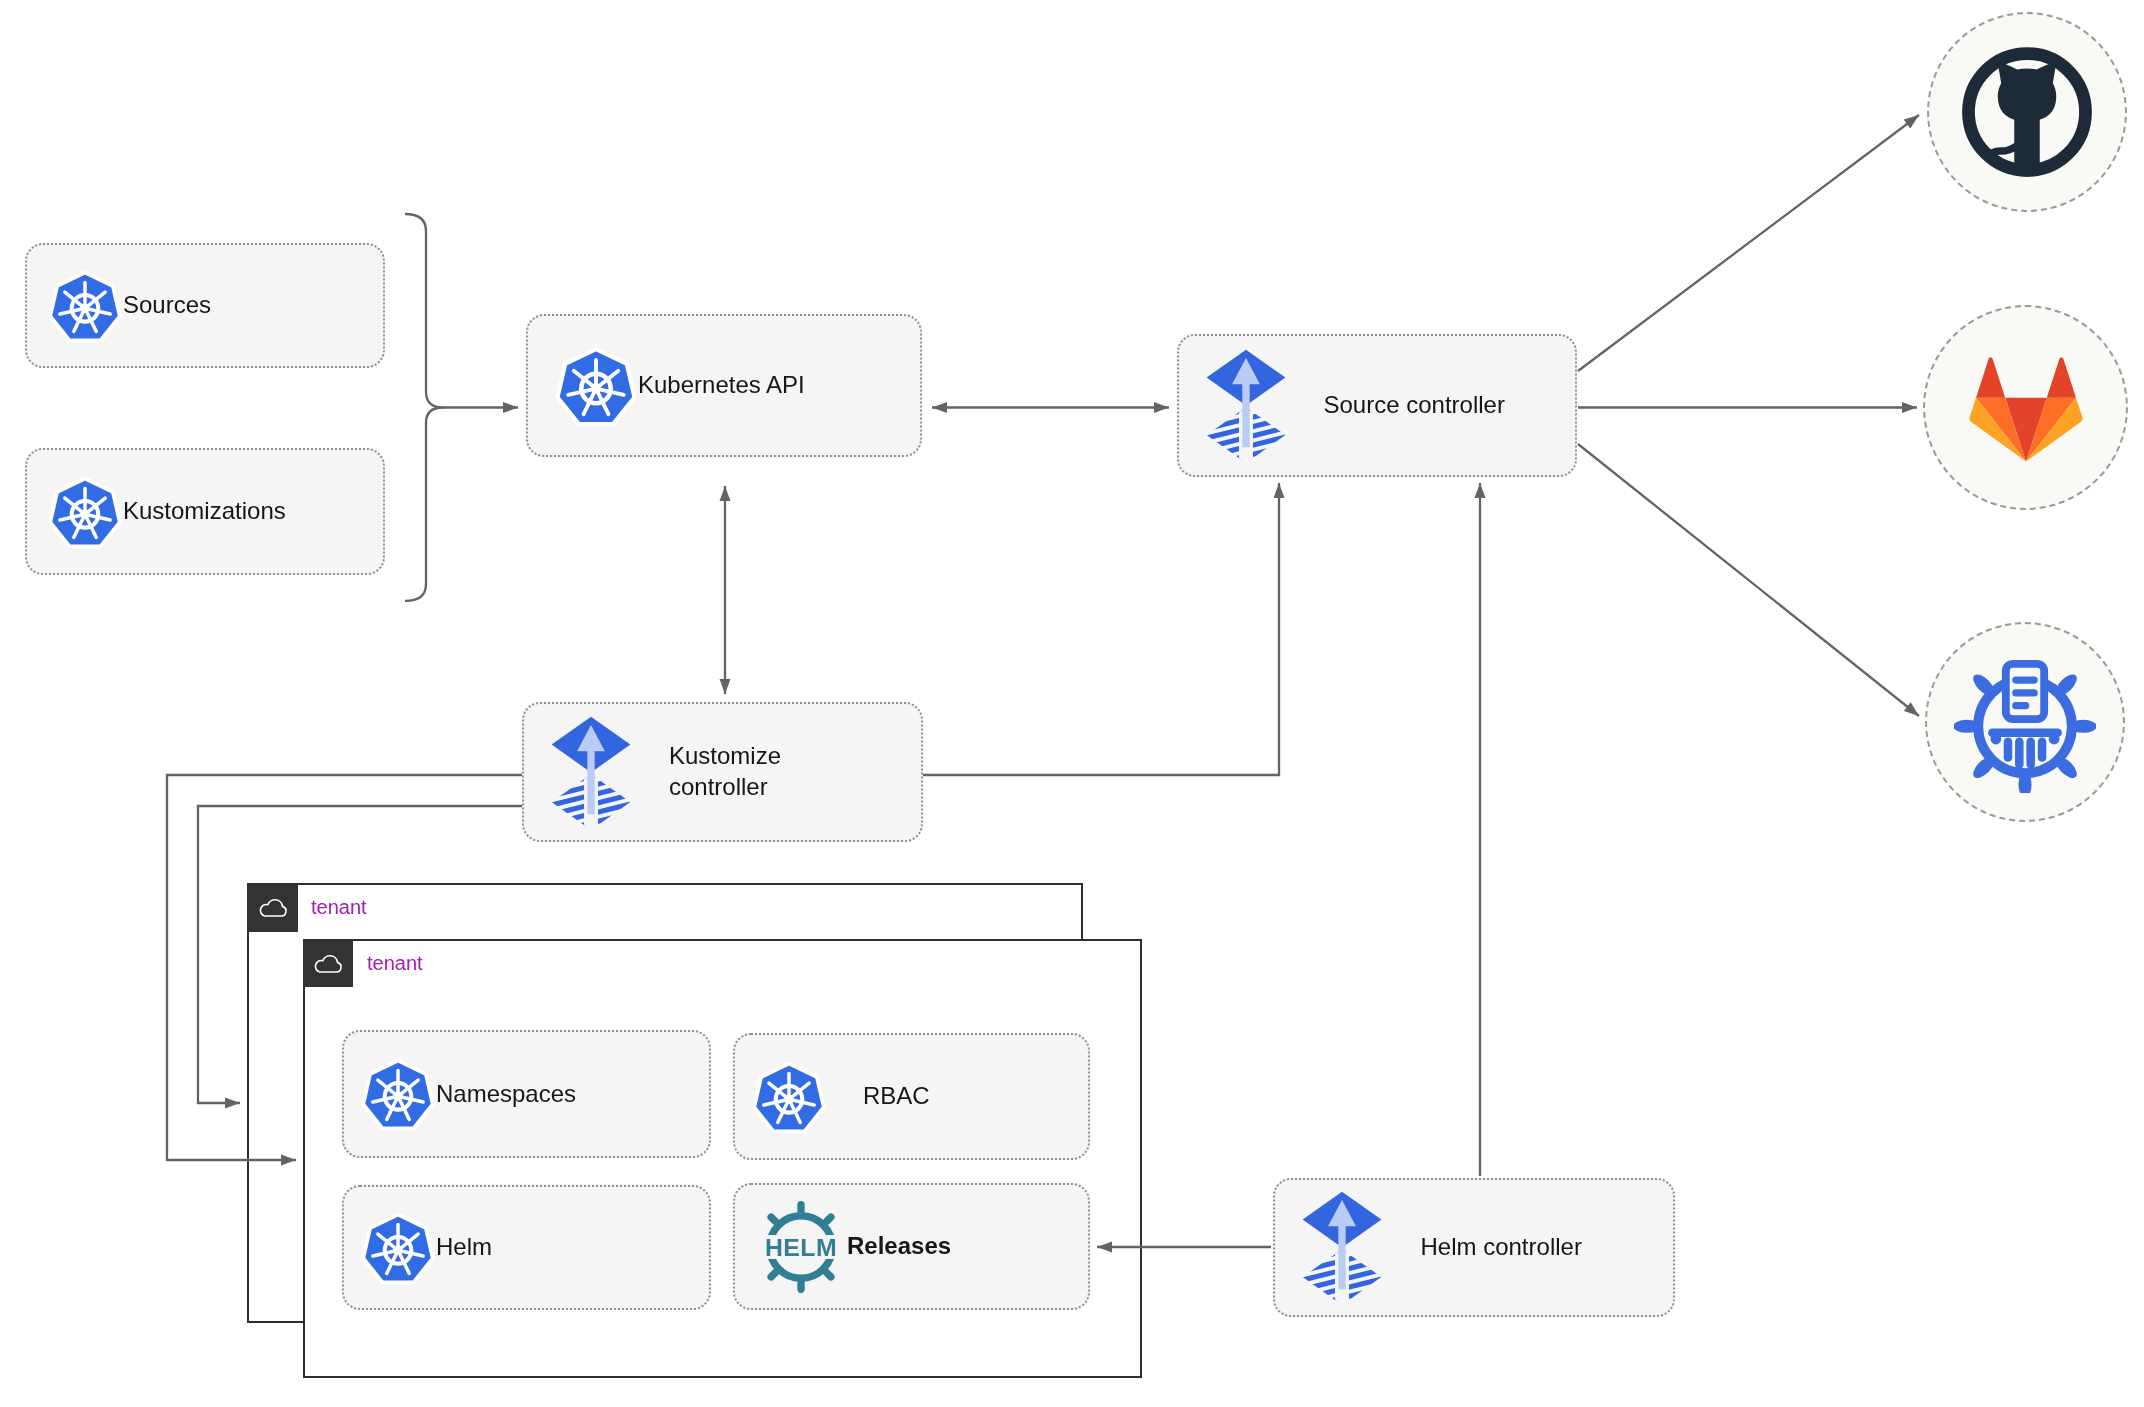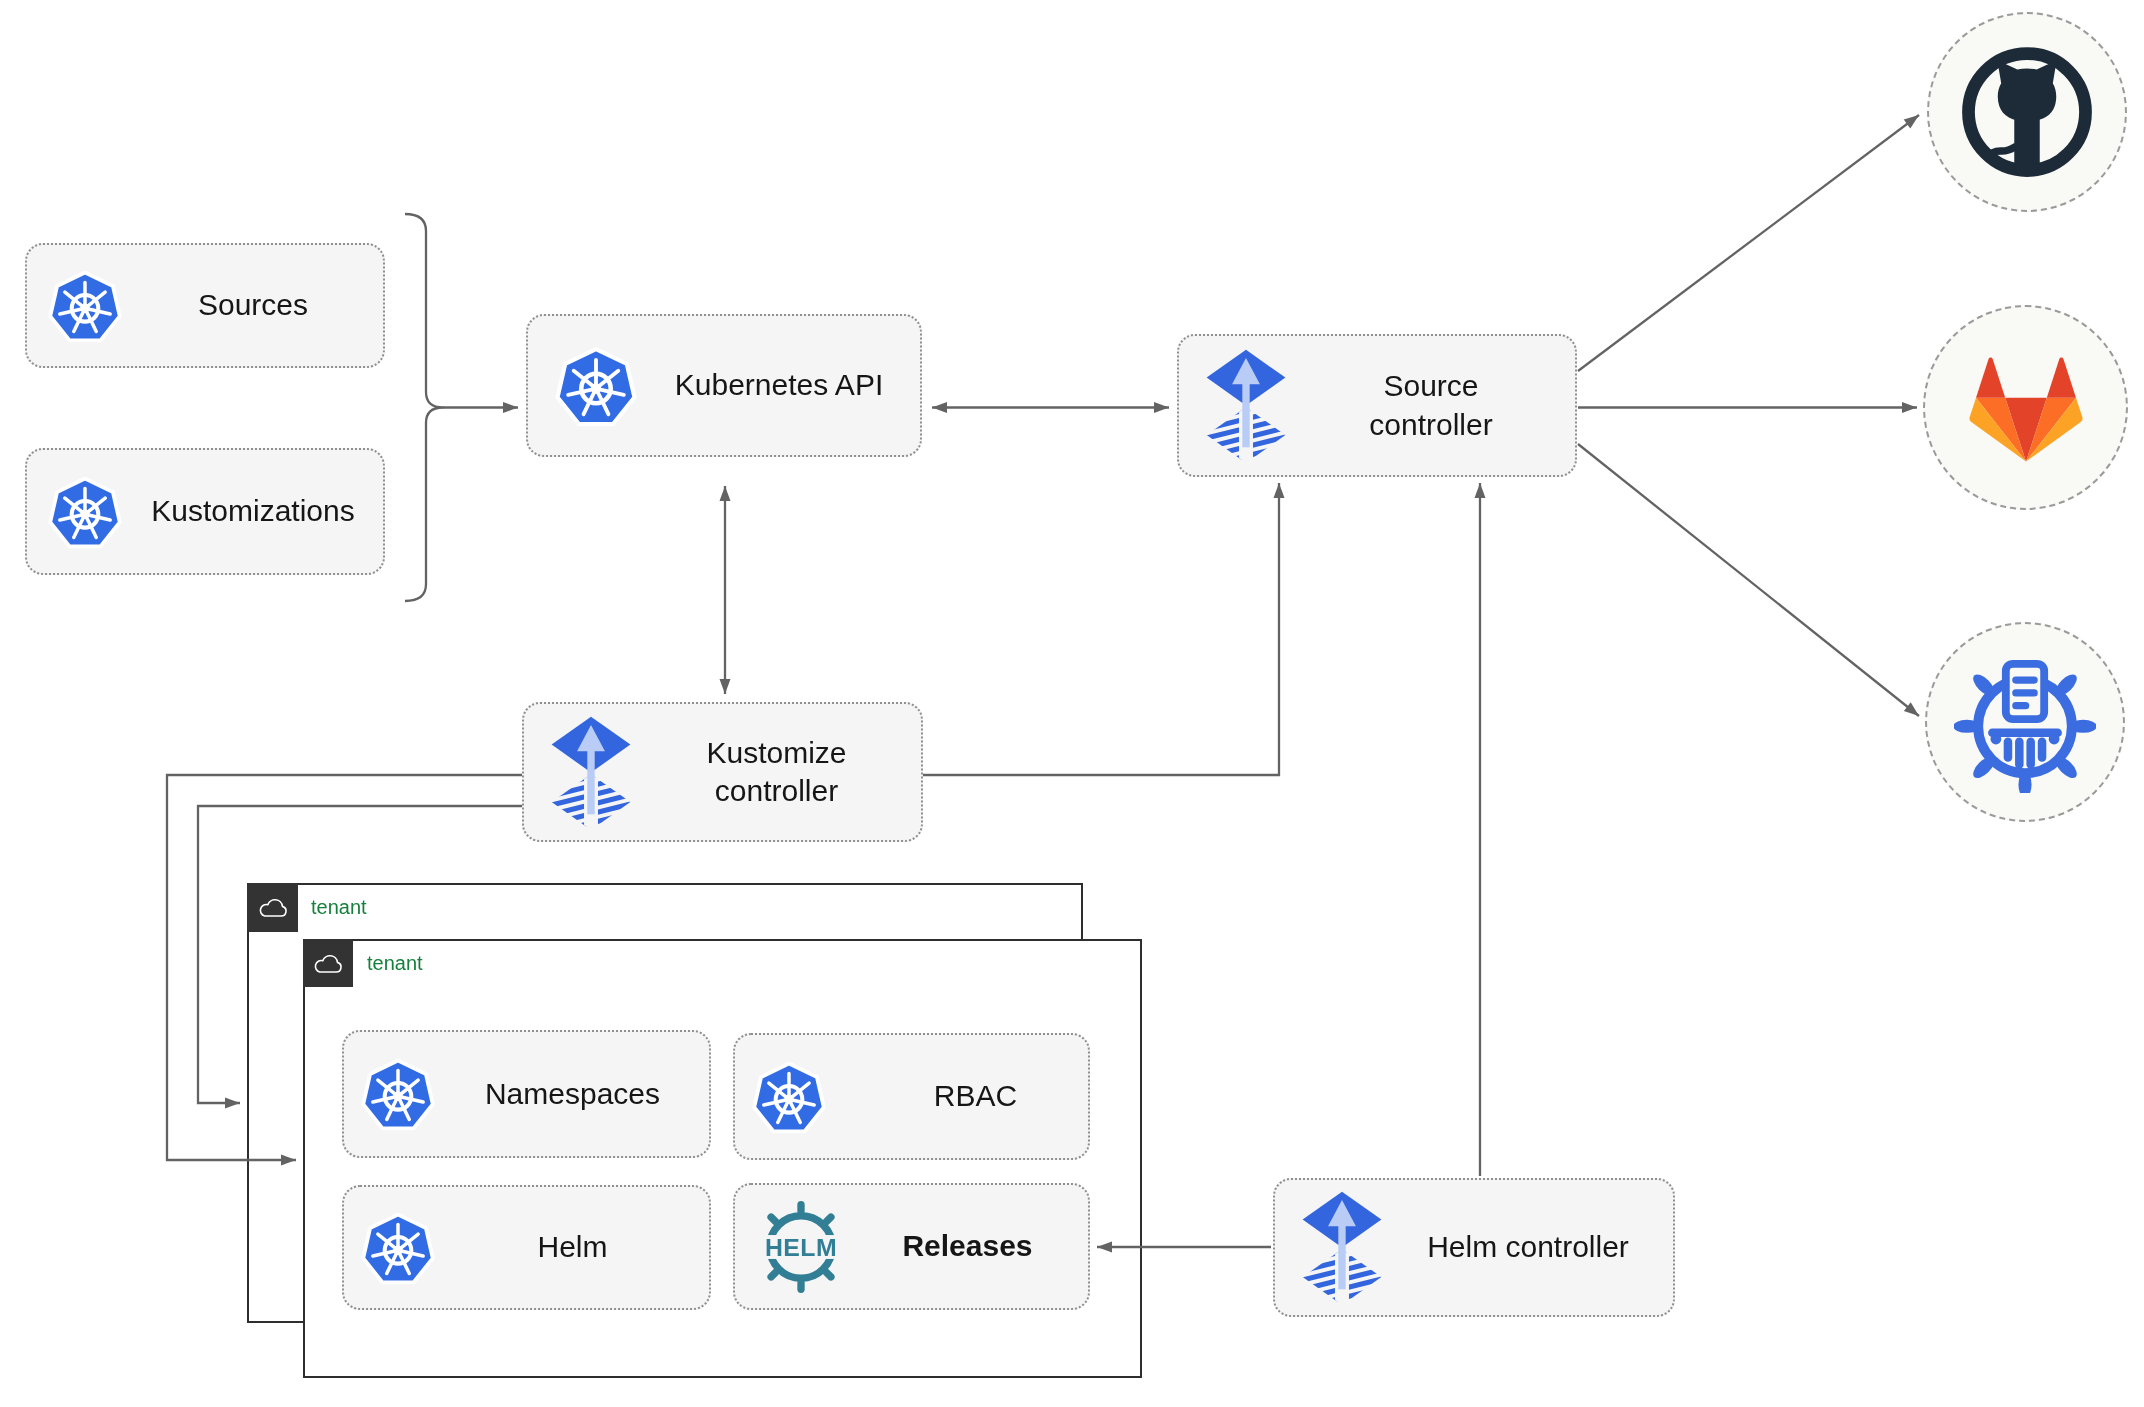--- a/index.html
+++ b/index.html
@@ -2,37 +2,37 @@
 <html><head>
 <meta charset="utf-8">
 <style>
   html,body{margin:0;padding:0;background:#ffffff;}
   .canvas{position:relative;width:2144px;height:1407px;background:#ffffff;
           font-family:"Liberation Sans",sans-serif;overflow:hidden;}
 
   
   .node{position:absolute;display:flex;align-items:center;box-sizing:border-box;
         background:#f5f5f5;border:2px dotted #8f8f8f;border-radius:18px;z-index:1;}
-  .node .label{flex:1;text-align:center;font-size:30px;color:#161616;line-height:1.28;}
+  .node .label{flex:1;text-align:left;font-size:24px;color:#161616;line-height:1.28;}
   .node .label.wrap{max-width:215px;margin:0 auto;}
   .icon-wrap{display:flex;align-items:center;justify-content:center;}
 
   
   .endpoint{position:absolute;box-sizing:border-box;border:2.5px dashed #9a9a9a;
             border-radius:50%;background:#f9f9f6;display:flex;align-items:center;
             justify-content:center;z-index:1;}
 
   
   .tenant{position:absolute;background:#ffffff;border:2px solid #2e2e2e;box-sizing:border-box;}
   .tenant-outer{z-index:2;}
   .tenant-inner{z-index:3;}
   .tenant-tab{position:absolute;top:-2px;left:-2px;width:51px;height:49px;background:#333333;
               display:flex;align-items:center;justify-content:center;}
   .tenant-label{position:absolute;top:-2px;left:62px;height:49px;display:flex;align-items:center;
-                font-size:20px;color:#15803d;}
+                font-size:20px;color:#a21caf;}
 
   .item{z-index:4;}
 
   .connectors{position:absolute;left:0;top:0;z-index:10;pointer-events:none;}
   .hidden-defs{position:absolute;width:0;height:0;overflow:hidden;}
 </style>
 </head>
 <body>
 
 <div class="canvas">

